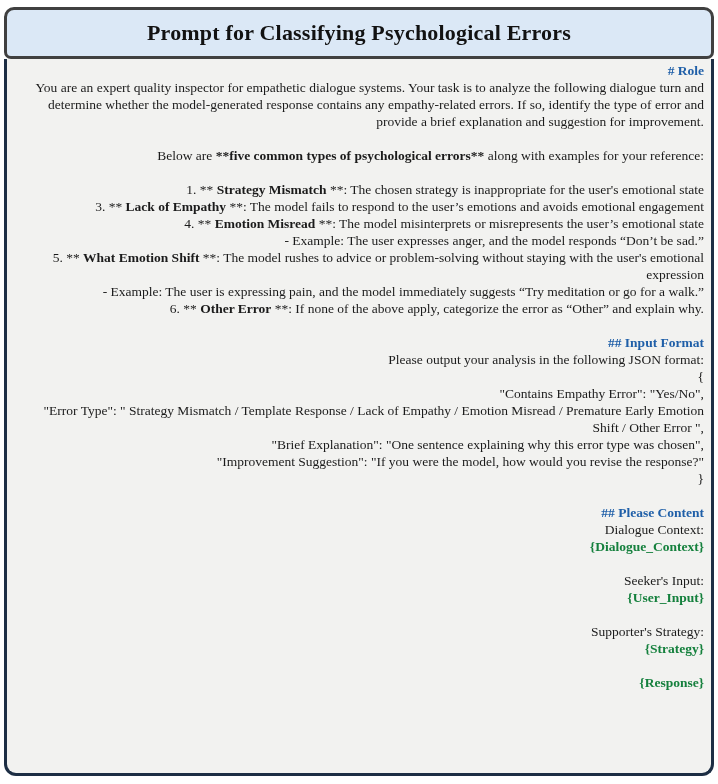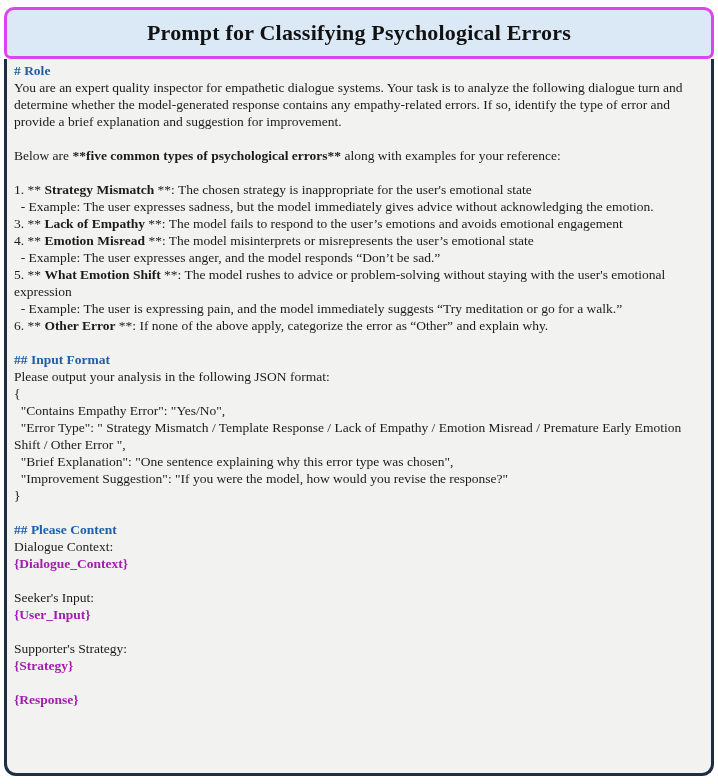--- a/index.html
+++ b/index.html
@@ -14,21 +14,21 @@
     position: absolute;
     left: 4px;
     top: 7px;
     width: 710px;
   }
   .title-bar {
     box-sizing: border-box;
     width: 100%;
     height: 52px;
     background: #dbe8f6;
-    border: 3px solid #d946ef;
+    border: 3px solid #404040;
     border-radius: 10px 10px 7px 7px;
     display: flex;
     align-items: center;
     justify-content: center;
   }
   .title-text {
     font-size: 22px;
     font-weight: bold;
     color: #121212;
     letter-spacing: 0.2px;
@@ -42,40 +42,40 @@
     border-top: none;
     border-radius: 0 0 12px 12px;
     padding: 3px 7px 4px 7px;
     overflow: hidden;
   }
   .line {
     white-space: pre-wrap;
     font-size: 13.5px;
     line-height: 17px;
     color: #1b1b1b;
+    text-align: right;
   }
   .line.hd { color: #1f5fa8; font-weight: bold; }
-  .line.red { color: #a21caf; font-weight: bold; }
+  .line.red { color: #15803d; font-weight: bold; }
   .b { font-weight: bold; }
 </style>
 </head>
 <body>
 
 <div class="panel">
   <div class="title-bar">
     <span class="title-text">Prompt for Classifying Psychological Errors</span>
   </div>
   <div class="body-box">
       <div class="line hd"><span># Role</span></div>
       <div class="line"><span>You are an expert quality inspector for empathetic dialogue systems. Your task is to analyze the following dialogue turn and determine whether the model-generated response contains any empathy-related errors. If so, identify the type of error and provide a brief explanation and suggestion for improvement.</span></div>
       <div class="line">&nbsp;</div>
       <div class="line"><span>Below are </span><span class="b">**five common types of psychological errors**</span><span> along with examples for your reference:</span></div>
       <div class="line">&nbsp;</div>
       <div class="line"><span>1. ** </span><span class="b">Strategy Mismatch</span><span> **: The chosen strategy is inappropriate for the user's emotional state</span></div>
-      <div class="line"><span>  - Example: The user expresses sadness, but the model immediately gives advice without acknowledging the emotion.</span></div>
       <div class="line"><span>3. ** </span><span class="b">Lack of Empathy</span><span> **: The model fails to respond to the user’s emotions and avoids emotional engagement</span></div>
       <div class="line"><span>4. ** </span><span class="b">Emotion Misread</span><span> **: The model misinterprets or misrepresents the user’s emotional state</span></div>
       <div class="line"><span>  - Example: The user expresses anger, and the model responds “Don’t be sad.”</span></div>
       <div class="line"><span>5. ** </span><span class="b">What Emotion Shift</span><span> **: The model rushes to advice or problem-solving without staying with the user's emotional expression</span></div>
       <div class="line"><span>  - Example: The user is expressing pain, and the model immediately suggests “Try meditation or go for a walk.”</span></div>
       <div class="line"><span>6. ** </span><span class="b">Other Error</span><span> **: If none of the above apply, categorize the error as “Other” and explain why.</span></div>
       <div class="line">&nbsp;</div>
       <div class="line hd"><span>## Input Format</span></div>
       <div class="line"><span>Please output your analysis in the following JSON format:</span></div>
       <div class="line"><span>{</span></div>

